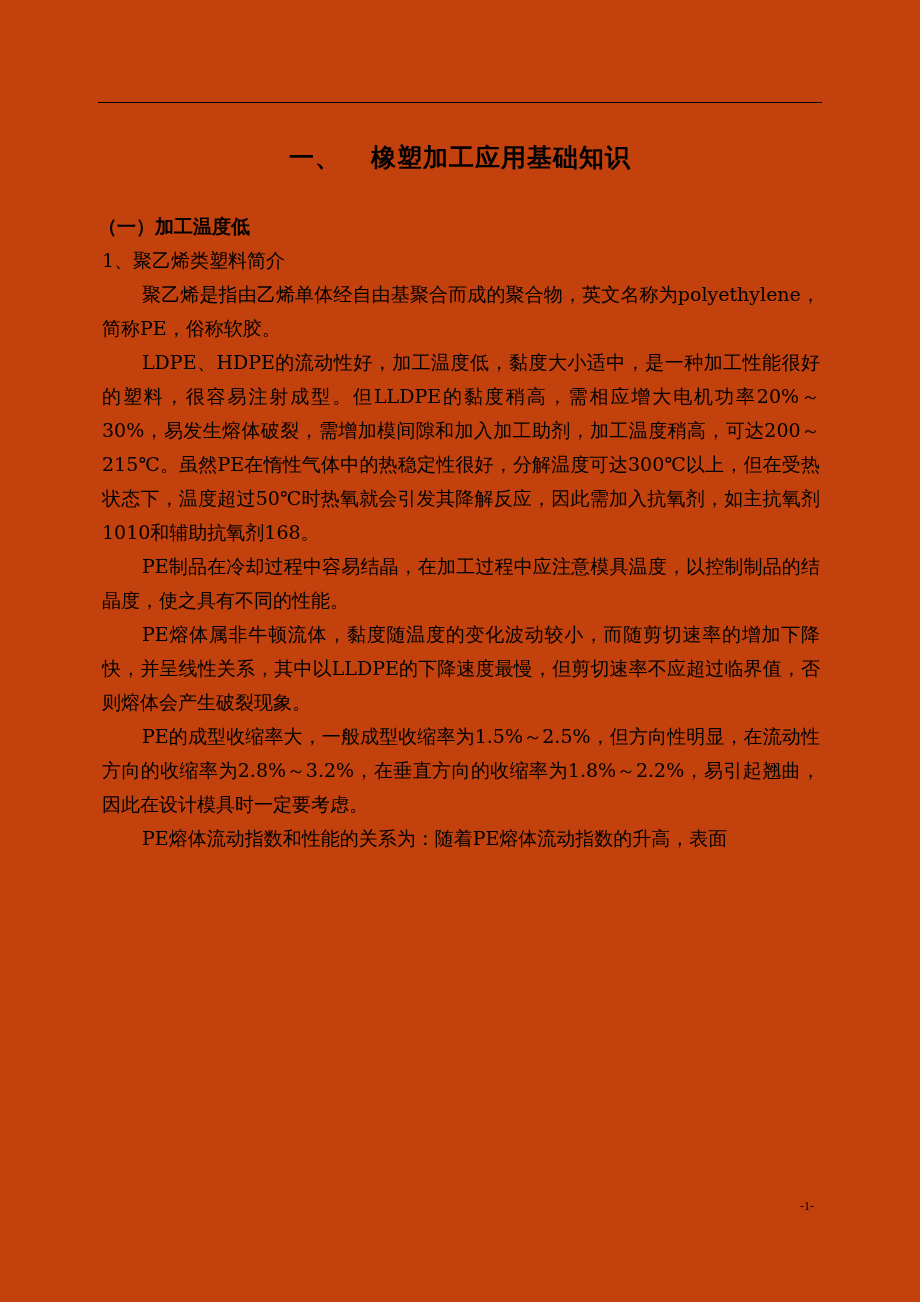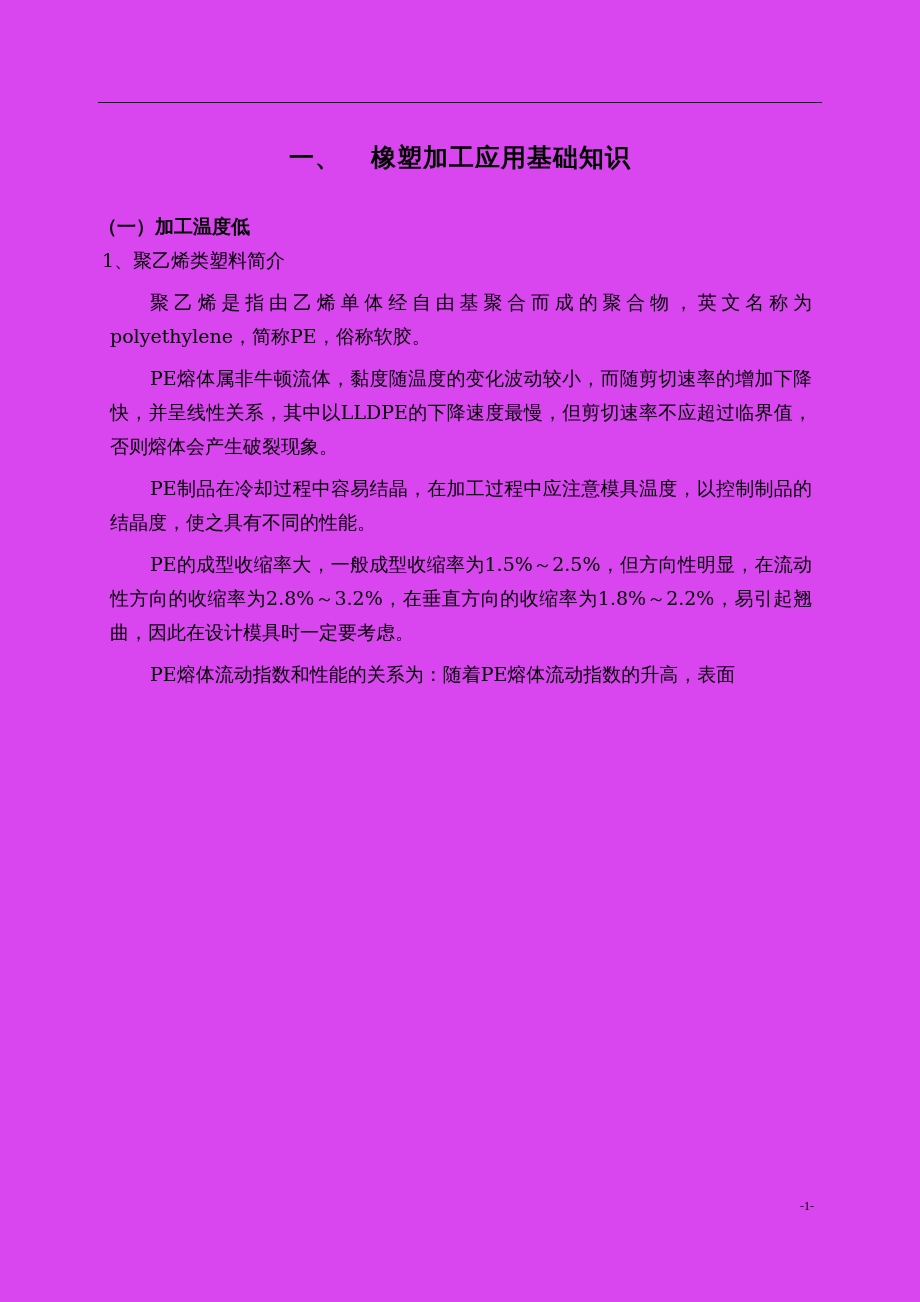--- a/index.html
+++ b/index.html
@@ -14,21 +14,21 @@
       overflow: hidden;
       font-family: "DejaVu Serif", "Liberation Serif", serif;
       color: #000000;
     }
     .page {
       position: absolute;
       left: 0;
       top: 0;
       width: 920px;
       height: 1302px;
-      background: #d946ef;
+      background: #c2410c;
     }
     .header-rule {
       position: absolute;
       left: 98px;
       top: 102px;
       width: 724px;
       height: 0;
       border-top: 1.5px solid #000000;
     }
     .chapter-title {
@@ -61,21 +61,21 @@
       height: 34px;
       margin-left: -4px;
     }
     .sub-heading {
       height: 34px;
       white-space: nowrap;
     }
     .para {
       text-indent: 40px;
       text-align: justify;
-      margin: 8px;
+      margin: 0;
     }
     .page-number {
       position: absolute;
       left: 800px;
       top: 1199px;
       font-size: 12px;
       font-family: "Liberation Serif", serif;
     }
   </style>
 </head>
@@ -87,20 +87,21 @@
   <div class="chapter-title">
     <span class="num">一、</span><span>橡塑加工应用基础知识</span>
   </div>
 
   <div class="content">
     <div class="section-heading">（一）加工温度低</div>
 
     <div class="sub-heading">1、聚乙烯类塑料简介</div>
     <p class="para">聚乙烯是指由乙烯单体经自由基聚合而成的聚合物，英文名称为polyethylene，简称PE，俗称软胶。</p>
 
+    <p class="para">LDPE、HDPE的流动性好，加工温度低，黏度大小适中，是一种加工性能很好的塑料，很容易注射成型。但LLDPE的黏度稍高，需相应增大电机功率20%～30%，易发生熔体破裂，需增加模间隙和加入加工助剂，加工温度稍高，可达200～215℃。虽然PE在惰性气体中的热稳定性很好，分解温度可达300℃以上，但在受热状态下，温度超过50℃时热氧就会引发其降解反应，因此需加入抗氧剂，如主抗氧剂1010和辅助抗氧剂168。</p>
+    <p class="para">PE制品在冷却过程中容易结晶，在加工过程中应注意模具温度，以控制制品的结晶度，使之具有不同的性能。</p>
     <p class="para">PE熔体属非牛顿流体，黏度随温度的变化波动较小，而随剪切速率的增加下降快，并呈线性关系，其中以LLDPE的下降速度最慢，但剪切速率不应超过临界值，否则熔体会产生破裂现象。</p>
-    <p class="para">PE制品在冷却过程中容易结晶，在加工过程中应注意模具温度，以控制制品的结晶度，使之具有不同的性能。</p>
     <p class="para">PE的成型收缩率大，一般成型收缩率为1.5%～2.5%，但方向性明显，在流动性方向的收缩率为2.8%～3.2%，在垂直方向的收缩率为1.8%～2.2%，易引起翘曲，因此在设计模具时一定要考虑。</p>
     <p class="para">PE熔体流动指数和性能的关系为：随着PE熔体流动指数的升高，表面</p>
   </div>
 
   <div class="page-number">-1-</div>
 </div>
 
 </body></html>

